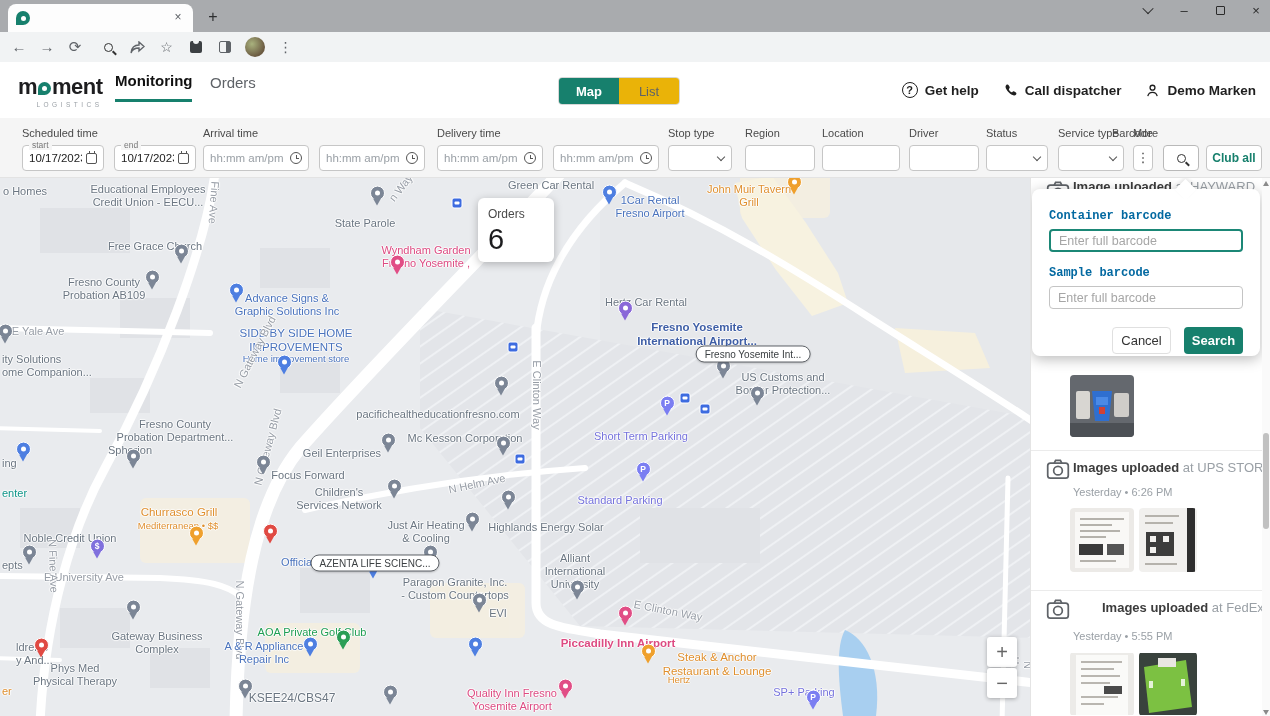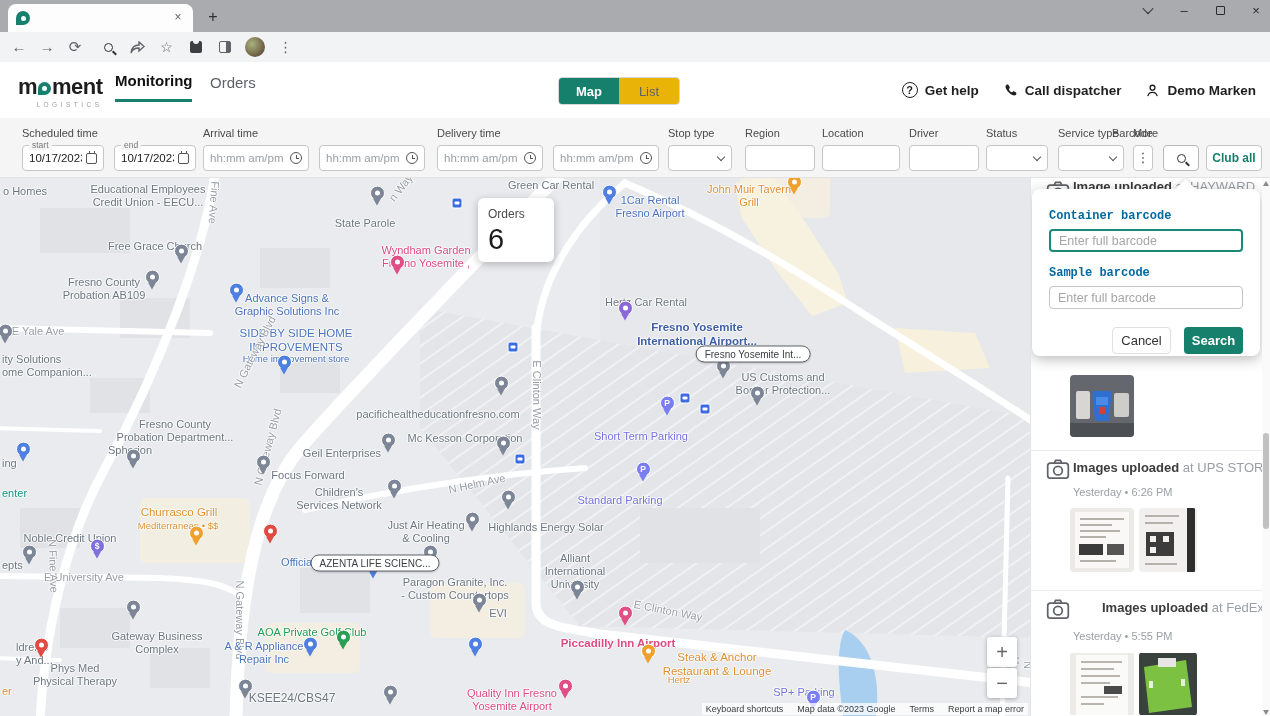--- a/index.html
+++ b/index.html
@@ -656,26 +656,20 @@
         <div class="oc-count">6</div>
       </div>
 
       <div class="zoomctl" style="top:459px">
         <button class="zoombtn">+</button>
       </div>
       <div class="zoomctl" style="top:490px">
         <button class="zoombtn">−</button>
       </div>
 
-      <div class="attrib" id="attrib">
-          <span>Keyboard shortcuts</span>
-          <span>Map data ©2023 Google</span>
-          <span>Terms</span>
-          <span>Report a map error</span>
-        </div>
     </div>
 
     <div class="sidebar" id="sidebar">
 
     <div class="cam" style="left: 14px; top: 0px;"><svg viewBox="0 0 24 24" fill="none" stroke="#5f6368" stroke-width="1.6">
             <rect x="2.5" y="6.5" width="19" height="14" rx="2.5"></rect>
             <circle cx="12" cy="13.5" r="4"></circle>
             <path d="M8.5 6.5l1.3-2.5h4.4l1.3 2.5"></path>
           </svg></div>
         <div class="feed-entry-title" style="left: 42px; top: 1px;"><b>Image uploaded</b> at HAYWARD</div>

